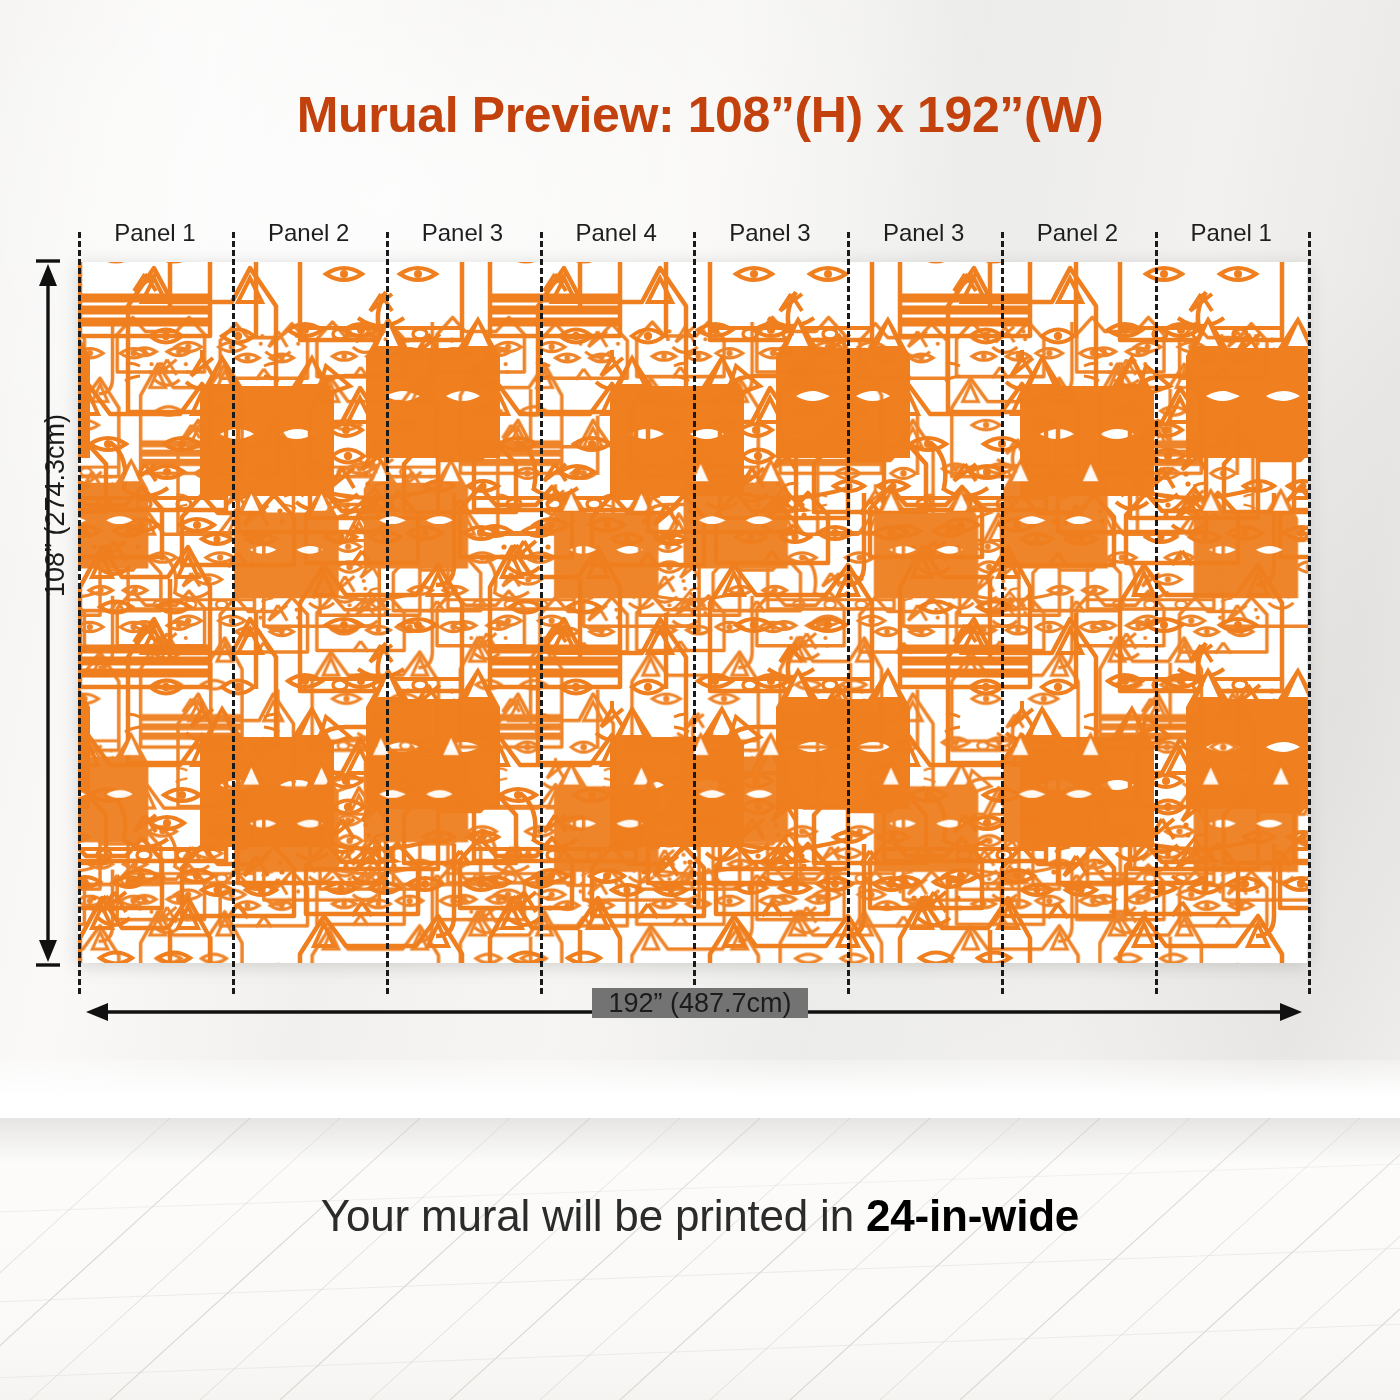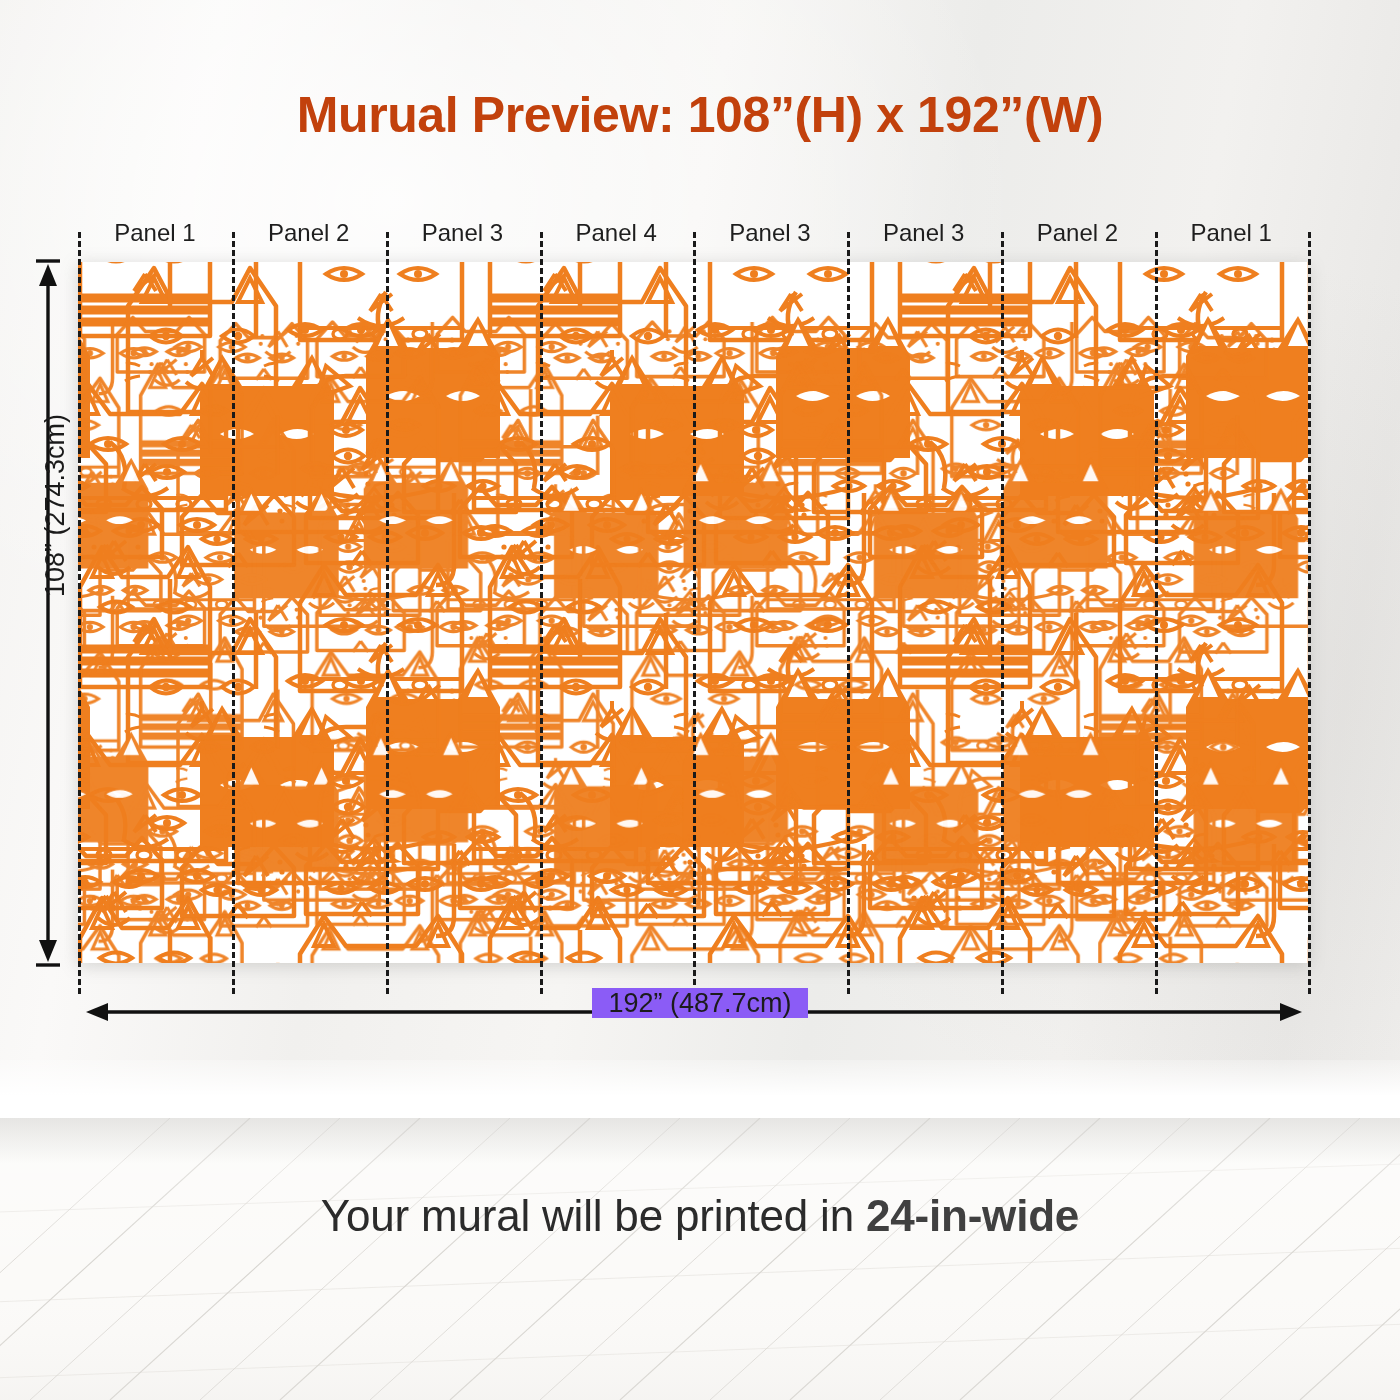--- a/index.html
+++ b/index.html
@@ -148,37 +148,37 @@
     left: 0; top: 988px;
     width: 1400px;
     text-align: center;
     font-size: 27px;
     font-weight: 400;
     color: #1b1b1b;
     white-space: nowrap;
     pointer-events: none;
   }
   .dim-h-label span {
-    background: #8b5cf6;
+    background: #737373;
     padding: 0 16px;
   }
 
   
   .caption {
     position: absolute;
     left: 0; top: 1186px;
     width: 1400px;
     text-align: center;
     font-size: 44px;
     font-weight: 500;
     color: #2b2b2b;
     line-height: 60px;
     letter-spacing: -0.2px;
   }
-  .caption .hl { color: #404040; font-weight: 600; }
+  .caption .hl { color: #000000; font-weight: 600; }
   .caption .line { display: block; white-space: nowrap; }
 </style>
 </head>
 <body>
 
 <div id="stage">
 
   <div class="wall">
     <div class="wall-sheen"></div>
     <div class="wall-base-strip"></div>

